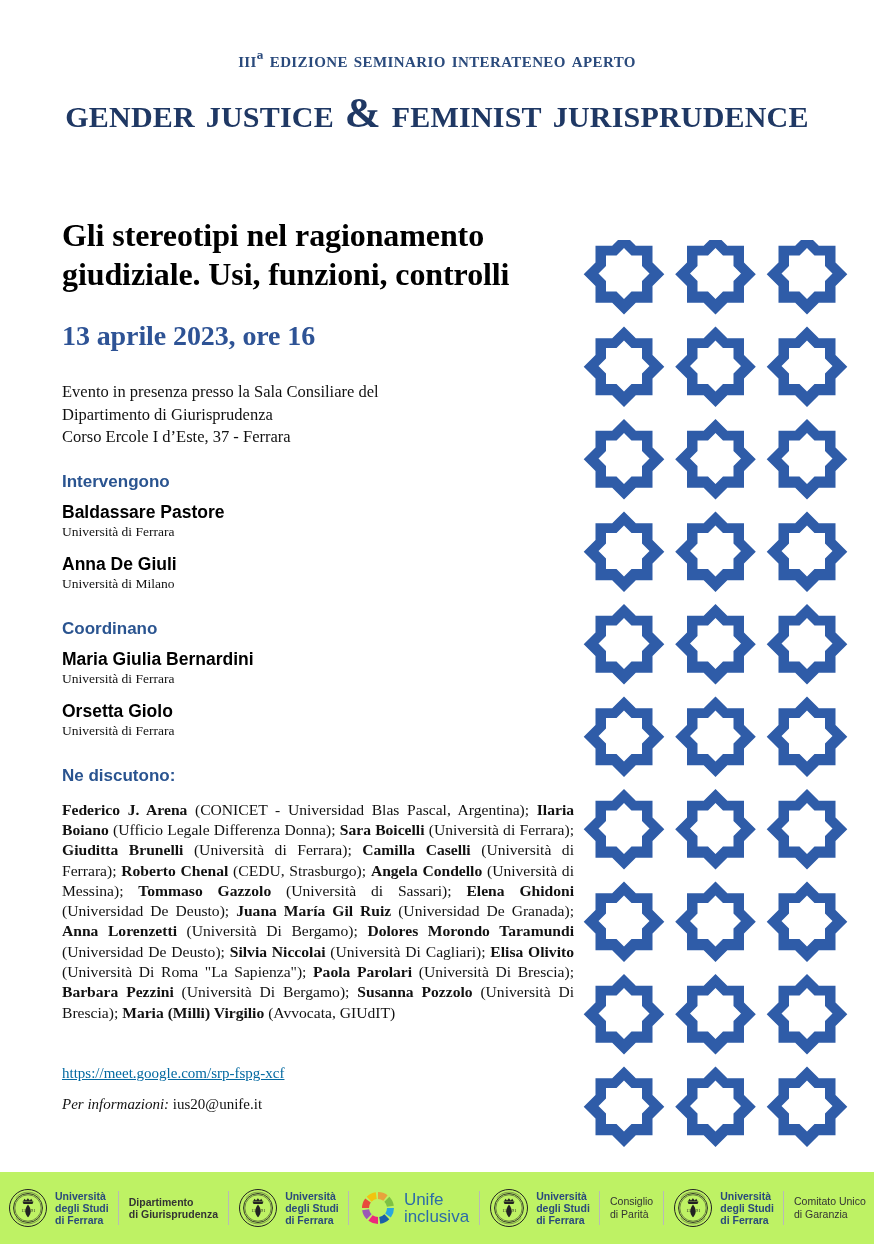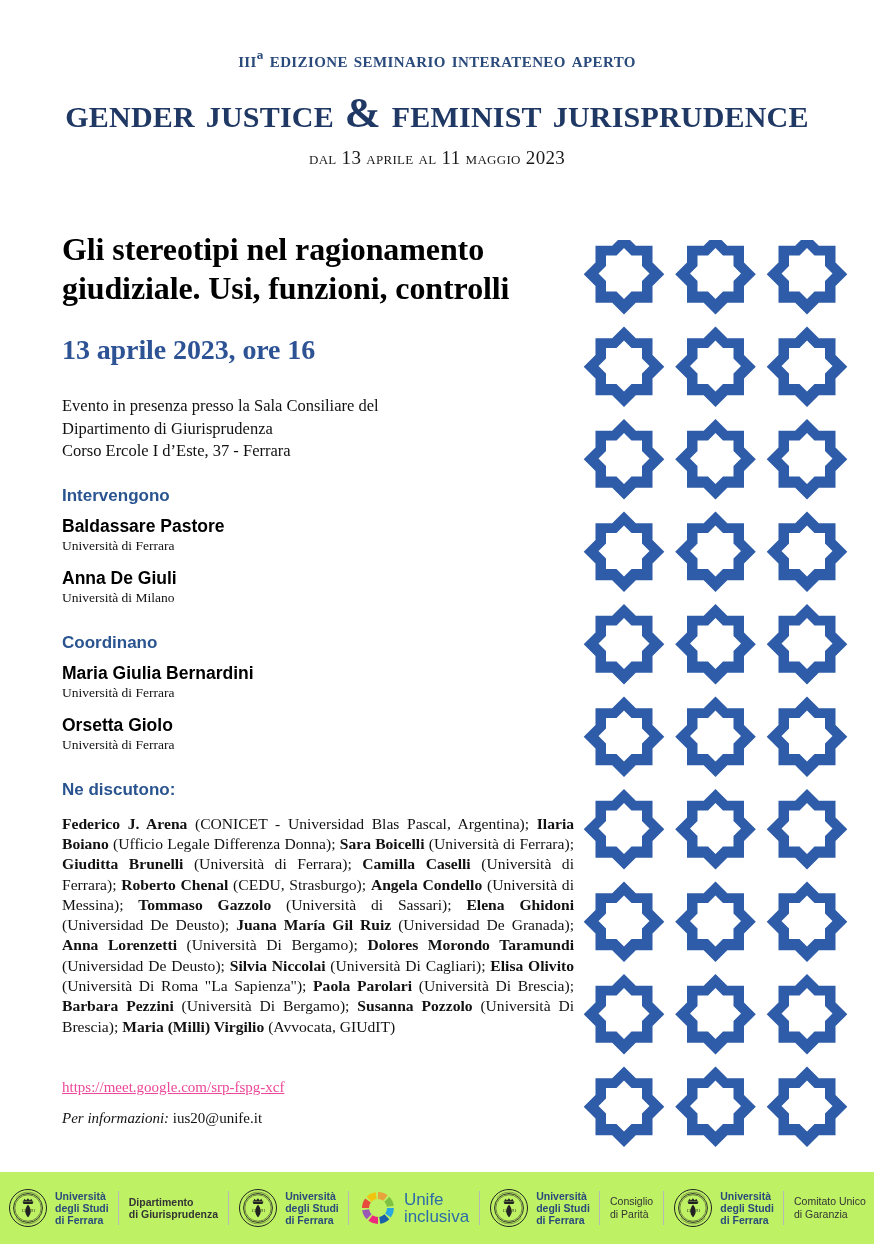--- a/index.html
+++ b/index.html
@@ -65,21 +65,21 @@
     width: 274px;
     height: 925px;
     overflow: hidden;
   }
   .ornament svg { display: block; }
 
   
   .content {
     position: absolute;
     left: 62px;
-    top: 230px;
+    top: 216px;
     width: 512px;
   }
 
   .session-title {
     font-family: "Liberation Serif", serif;
     font-weight: bold;
     font-size: 32px;
     line-height: 1.22;
     color: #000000;
     margin: 0;
@@ -144,21 +144,21 @@
   .discussants b { font-weight: bold; }
 
   .streaming {
     margin-top: 20px;
     font-family: "Liberation Serif", serif;
     font-size: 15px;
     line-height: 1.35;
     color: #111111;
   }
   .streaming a {
-    color: #ec4899;
+    color: #0369a1;
     text-decoration: underline;
     display: inline-block;
   }
   .infoline {
     margin-top: 13px;
     font-family: "Liberation Serif", serif;
     font-size: 15px;
     color: #111111;
   }
   .infoline em { font-style: italic; }
@@ -220,21 +220,20 @@
     color: #2d6ca8;
     white-space: nowrap;
   }
 </style>
 </head>
 <body>
 
 <div class="header">
   <div class="edition-line">IIIª Edizione seminario interateneo aperto</div>
   <div class="main-title">Gender Justice &amp; Feminist Jurisprudence</div>
-  <div class="date-range">dal 13 aprile al 11 maggio 2023</div>
 </div>
 
 <div class="ornament">
   <svg width="274" height="925" viewBox="0 0 274 925" xmlns="http://www.w3.org/2000/svg" aria-hidden="true">
     <defs>
 
       <g id="rosette">
         <path d="
           M46 0 L57.8 11.8 L74.5 11.8 L74.5 28.5 L86.3 40.3 L74.5 52.1 L74.5 68.8
           L57.8 68.8 L46 80.6 L34.2 68.8 L17.5 68.8 L17.5 52.1 L5.7 40.3 L17.5 28.5

